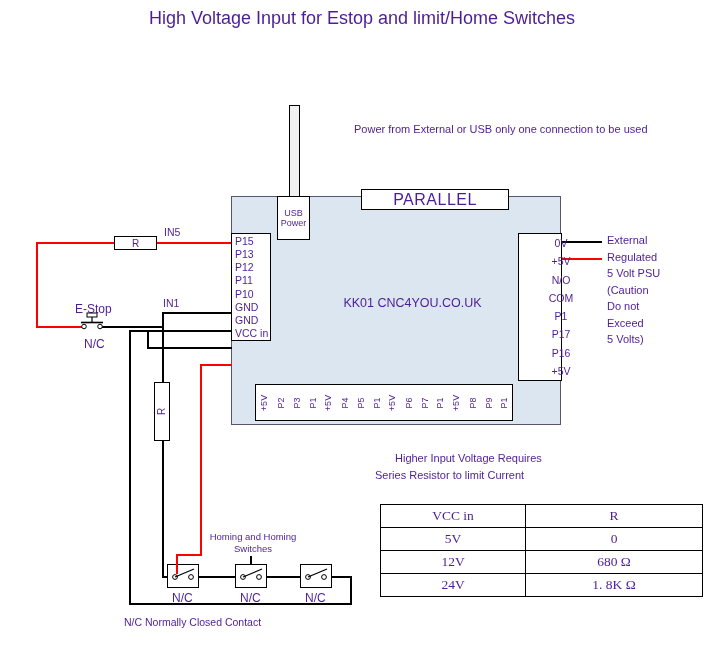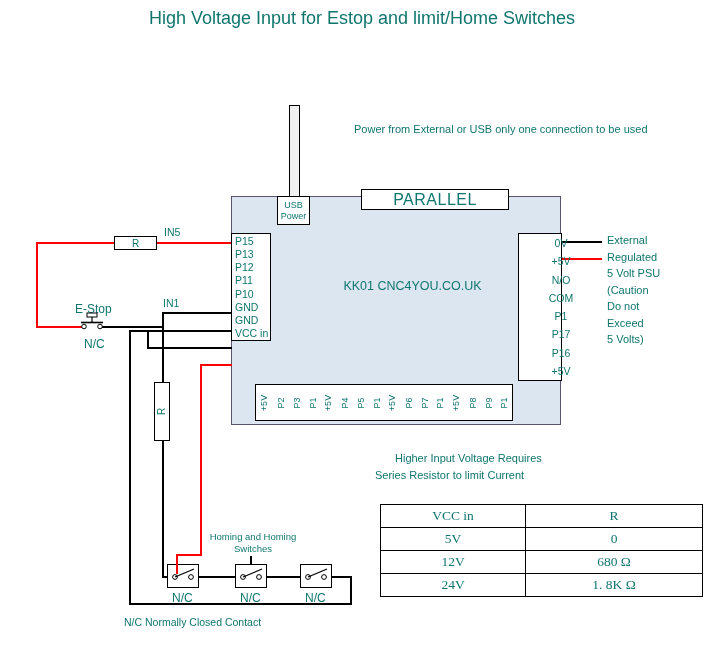--- a/index.html
+++ b/index.html
@@ -1,38 +1,38 @@
 <!DOCTYPE html>
 <html><head>
 <meta charset="utf-8">
 <style>
   html,body{margin:0;padding:0;background:#fff;}
   .canvas{position:relative;width:724px;height:660px;background:#fff;
-          font-family:"Liberation Sans",sans-serif;color:#0f766e;overflow:hidden;}
+          font-family:"Liberation Sans",sans-serif;color:#4c1d95;overflow:hidden;}
   .title{position:absolute;top:8px;left:0;width:100%;text-align:center;font-size:18px;}
   .note{position:absolute;font-size:11px;white-space:nowrap;}
   .wire{position:absolute;background:#000;}
   .wire.red{background:#ff0000;}
   .box{position:absolute;background:#fff;border:1px solid #000;box-sizing:border-box;}
   .board{position:absolute;left:231px;top:196px;width:330px;height:229px;
          background:#dce6f1;border:1px solid #55556e;box-sizing:border-box;}
   .usbcable{position:absolute;left:289px;top:105px;width:11px;height:92px;
             background:#f1f1f1;border:1px solid #000;box-sizing:border-box;}
-  .usbpower{left:277px;top:196px;width:33px;height:29px;display:flex;flex-direction:column;
+  .usbpower{left:277px;top:196px;width:33px;height:44px;display:flex;flex-direction:column;
             align-items:center;justify-content:center;font-size:9px;line-height:1.15;}
   .parallel{left:361px;top:189px;width:148px;height:21px;display:flex;align-items:center;
             justify-content:center;font-size:16px;letter-spacing:.5px;}
   .lpins{left:231px;top:233px;width:40px;height:108px;display:flex;flex-direction:column;}
   .lpin{flex:1;display:flex;align-items:center;padding-left:3px;font-size:10.5px;}
   .rpins{left:518px;top:233px;width:38px;height:148px;display:flex;flex-direction:column;padding-left:42px;}
   .rpin{flex:1;display:flex;align-items:center;justify-content:center;font-size:10.5px;}
   .bpins{left:255px;top:384px;width:258px;height:37px;display:flex;}
   .bpin{flex:1;display:flex;align-items:center;justify-content:center;overflow:visible;}
   .bpin span{transform:rotate(-90deg);font-size:9px;white-space:nowrap;}
-  .boardname{position:absolute;left:271px;top:279px;width:283px;text-align:center;font-size:12.5px;}
+  .boardname{position:absolute;left:271px;top:296px;width:283px;text-align:center;font-size:12.5px;}
   .rbox-h{left:114px;top:236px;width:43px;height:14px;display:flex;align-items:center;
           justify-content:center;font-size:10px;}
   .rbox-v{left:154px;top:382px;width:16px;height:59px;display:flex;align-items:center;justify-content:center;}
   .rbox-v span{transform:rotate(-90deg);font-size:10px;}
   .smlbl{position:absolute;font-size:12px;white-space:nowrap;}
   .pinlbl{position:absolute;font-size:10.5px;white-space:nowrap;}
   .psu{position:absolute;left:607px;top:232px;font-size:11px;line-height:16.5px;}
   .lhs{position:absolute;left:193px;top:531px;width:120px;text-align:center;
        font-size:9.5px;line-height:12px;}
   .rtable{position:absolute;left:380px;top:504px;border-collapse:collapse;

